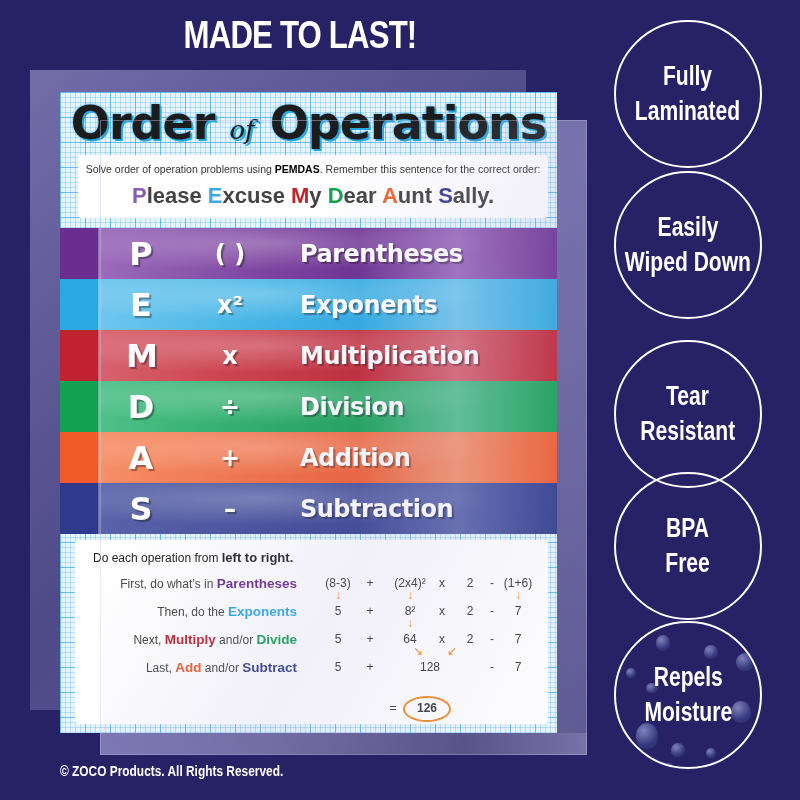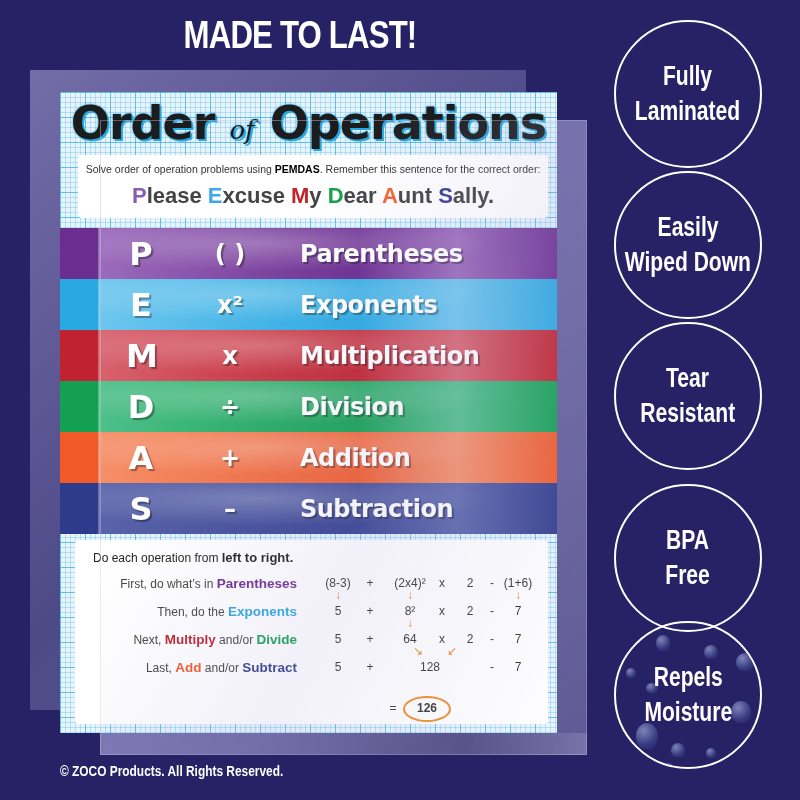--- a/index.html
+++ b/index.html
@@ -221,25 +221,25 @@
 
 <div id="badges">
     <div class="badge" style="top: 20px;">
       <span>Fully</span>
       <span>Laminated</span>
     </div>
     <div class="badge" style="top: 171px;">
       <span>Easily</span>
       <span>Wiped Down</span>
     </div>
-    <div class="badge" style="top: 322px;">
+    <div class="badge" style="top: 340px;">
       <span>Tear</span>
       <span>Resistant</span>
     </div>
-    <div class="badge" style="top: 484px;">
+    <div class="badge" style="top: 472px;">
       <span>BPA</span>
       <span>Free</span>
     </div>
     <div class="badge" style="top: 621px;">
       <div class="drop" style="left: 40px; top: 12px; width: 14px; height: 16px;"></div>
       <div class="drop" style="left: 88px; top: 22px; width: 14px; height: 14px;"></div>
       <div class="drop" style="left: 120px; top: 30px; width: 18px; height: 18px;"></div>
       <div class="drop" style="left: 20px; top: 100px; width: 22px; height: 26px;"></div>
       <div class="drop" style="left: 115px; top: 78px; width: 20px; height: 22px;"></div>
       <div class="drop" style="left: 55px; top: 120px; width: 14px; height: 14px;"></div>

